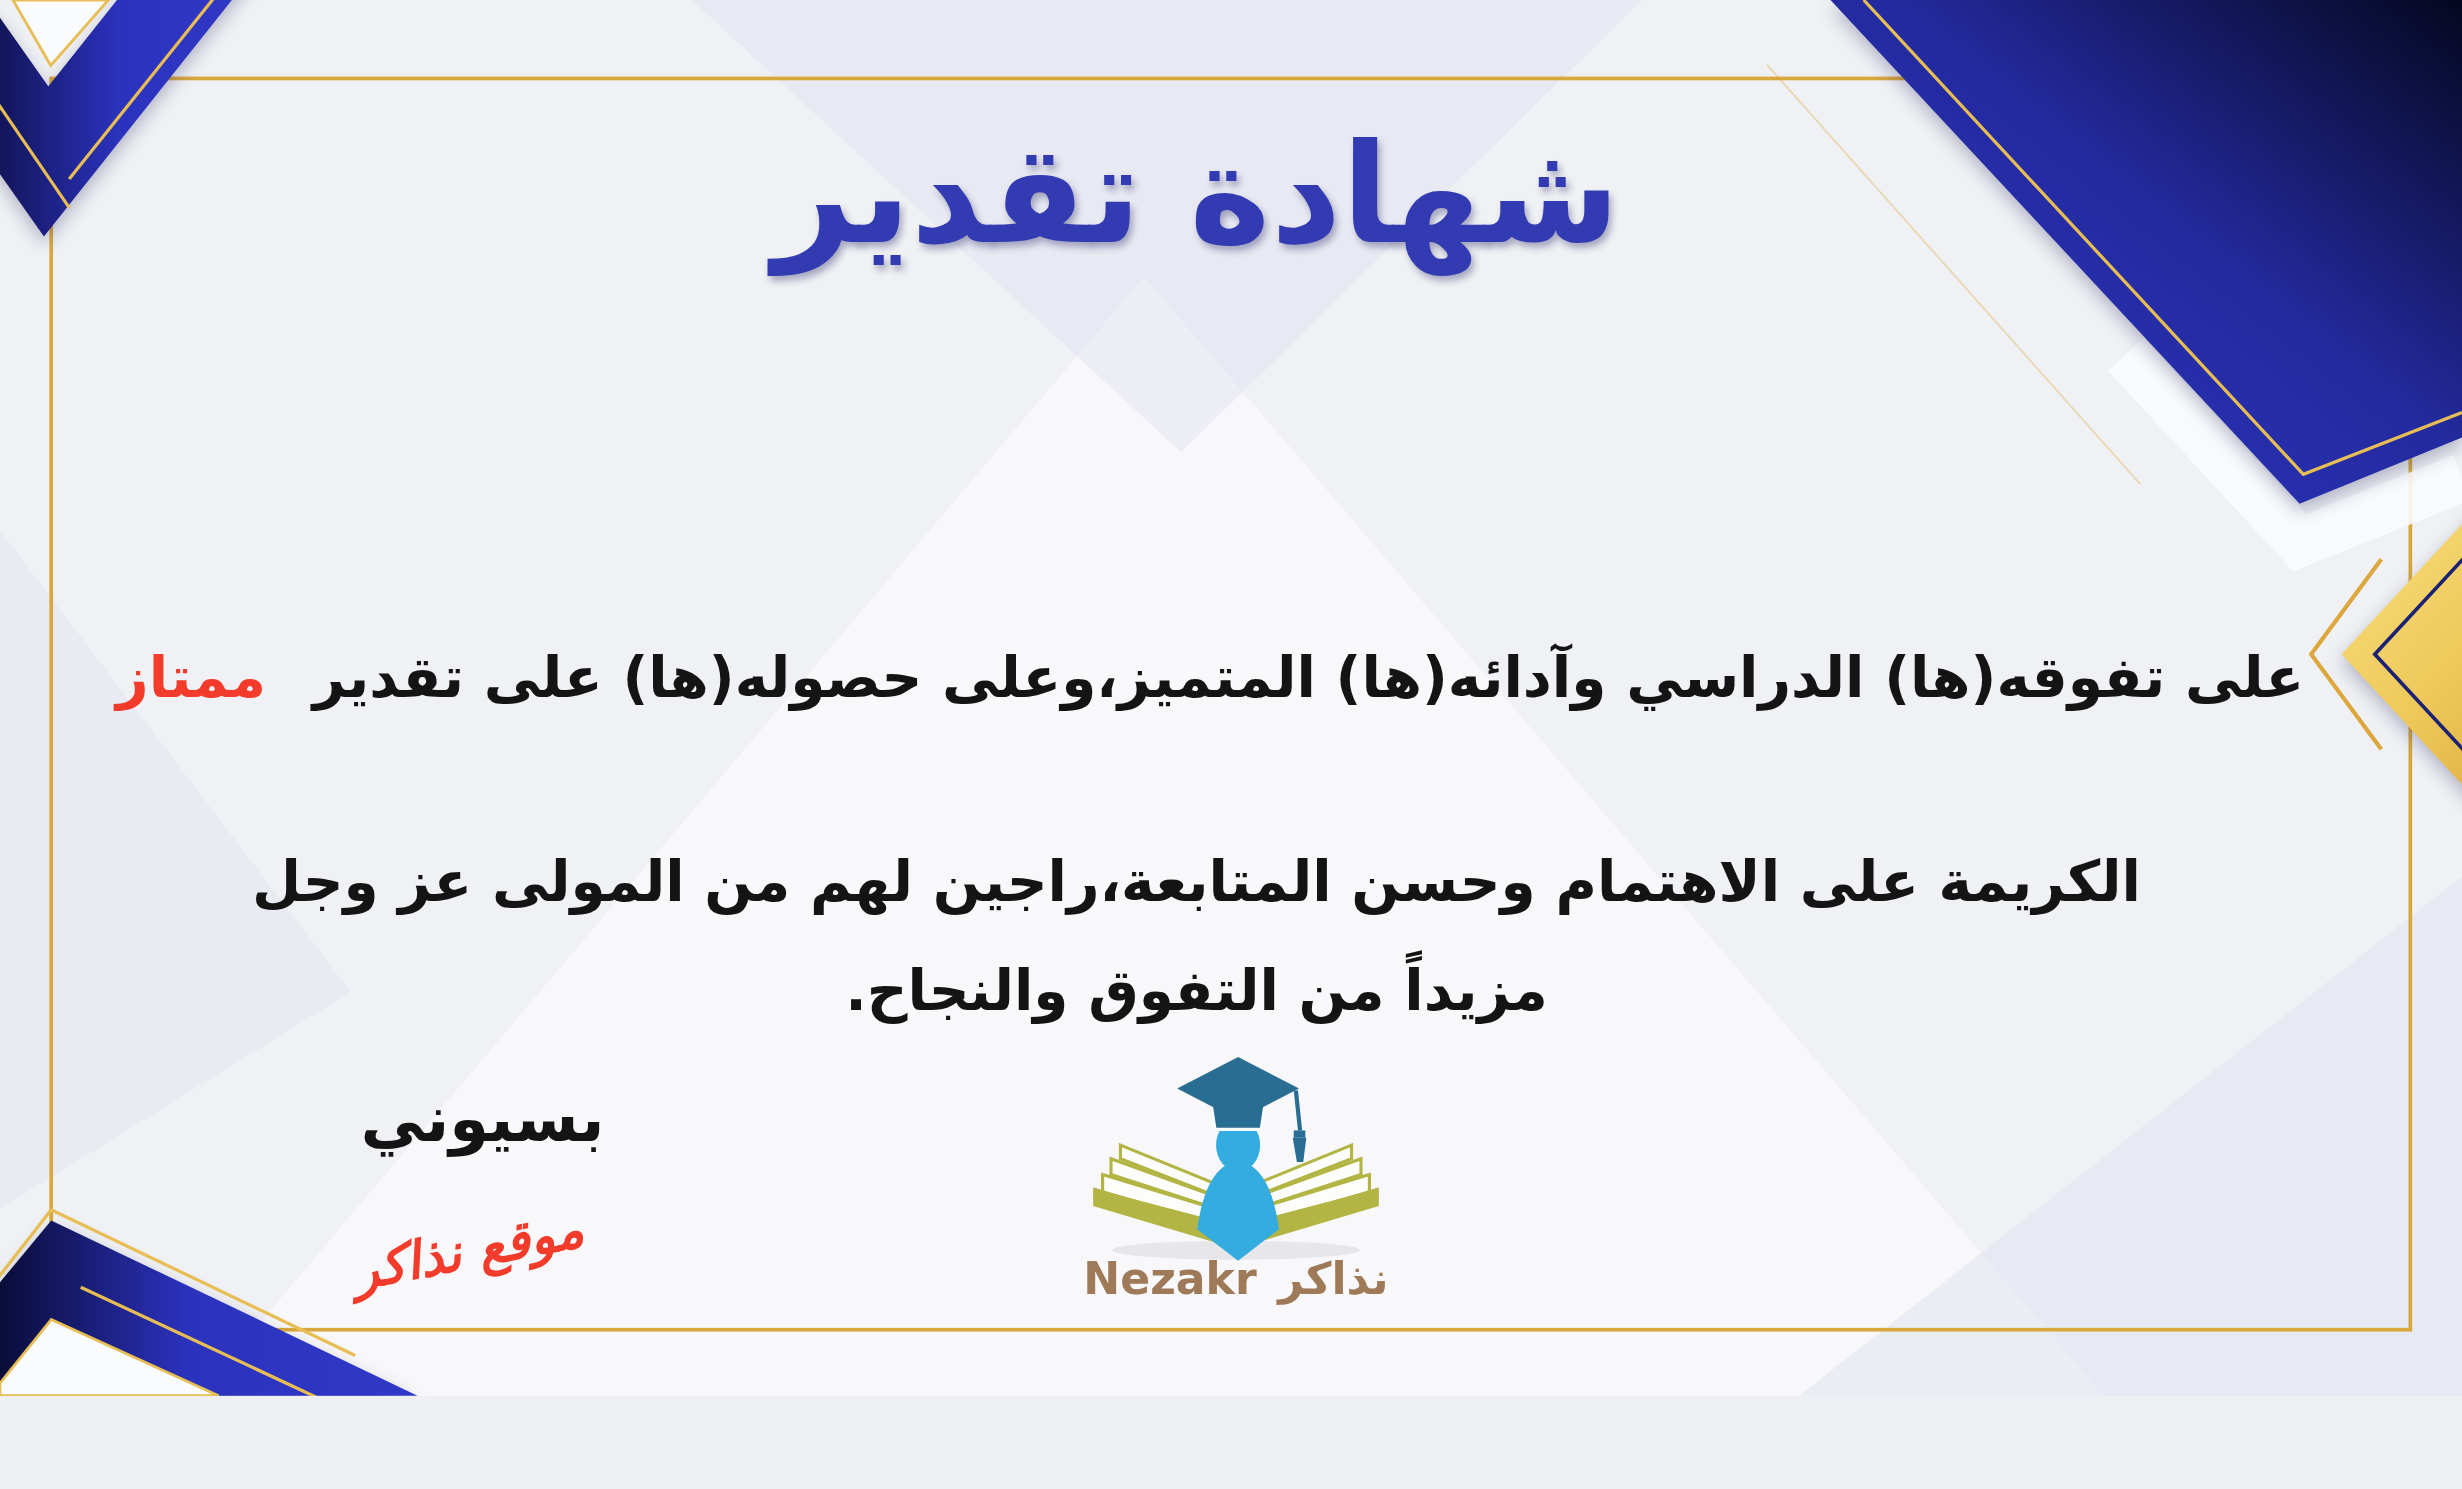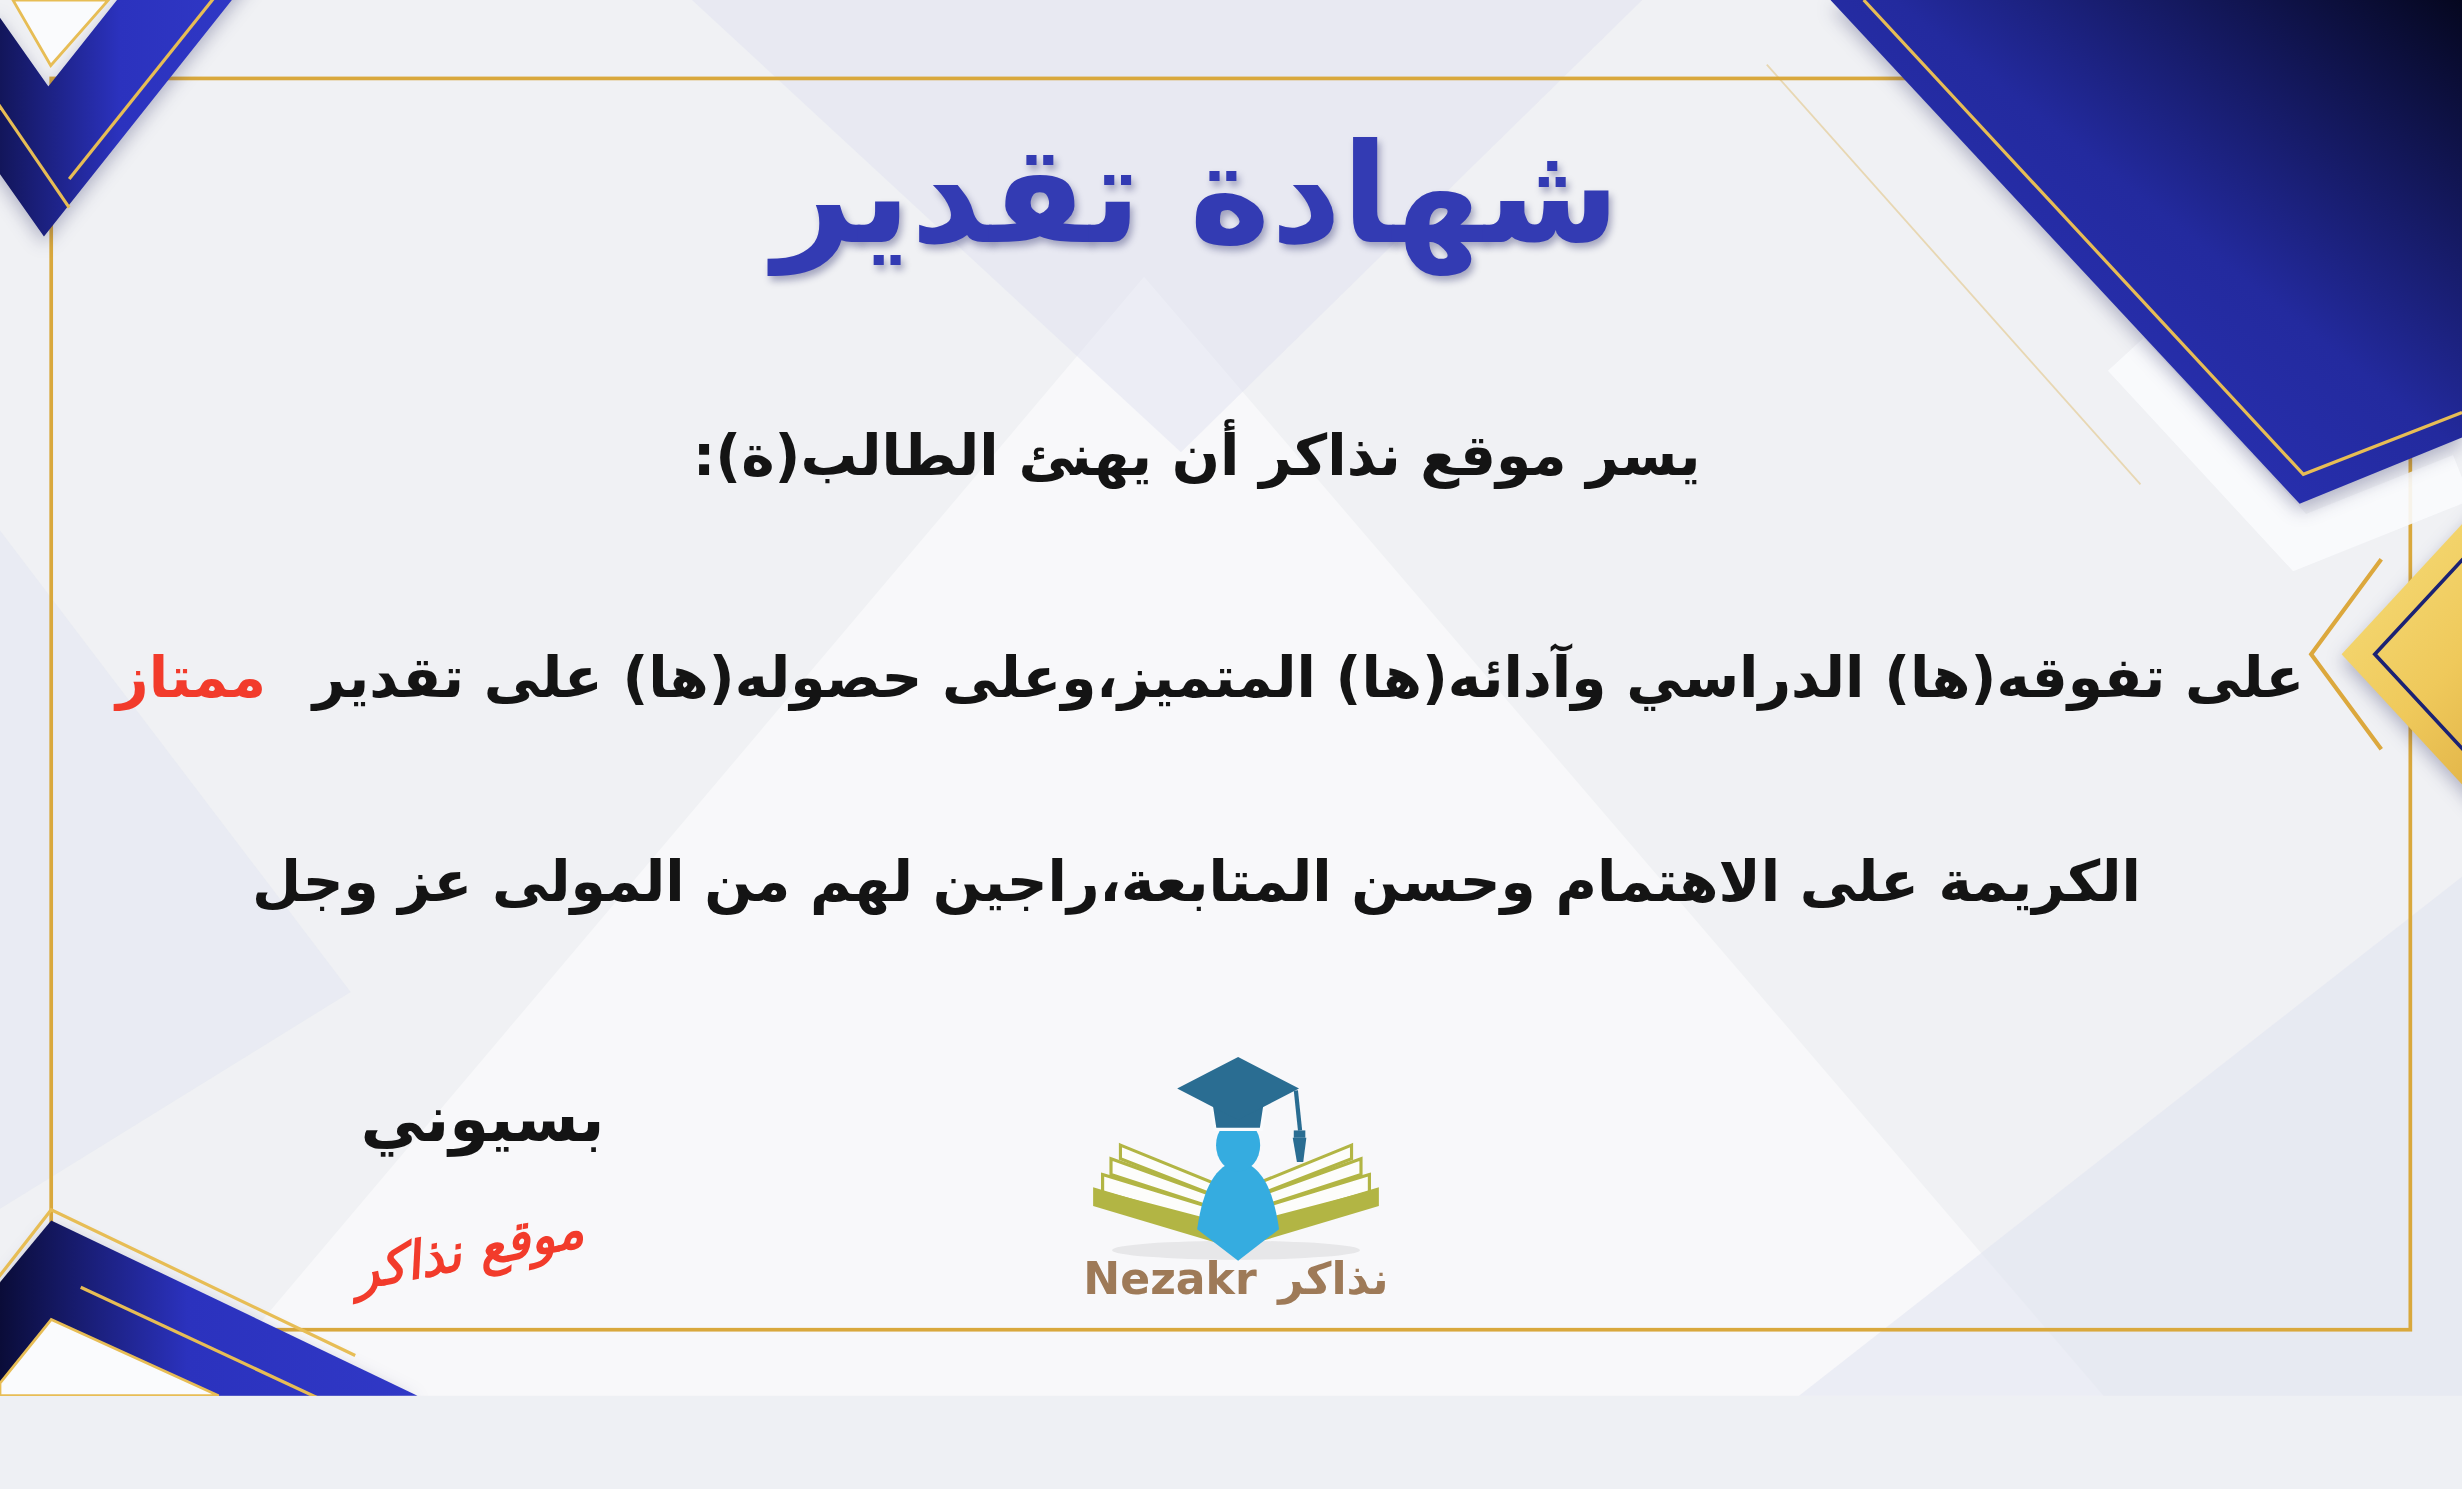--- a/index.html
+++ b/index.html
@@ -112,31 +112,31 @@
 
     <g>
       <polyline points="5162,1212 5010,1418 5162,1624" fill="none" stroke="#DCA83D" stroke-width="9"></polyline>
       <polygon class="sh" points="5076,1418 5400,1068 5724,1418 5400,1768" fill="url(#gGold)"></polygon>
       <polygon points="5148,1418 5400,1146 5652,1418 5400,1690" fill="none" stroke="#1B2274" stroke-width="8"></polygon>
     </g>
   </svg>
 
   <div class="txt title">شهادة تقدير</div>
 
-  <div class="txt l1">يسر موقع نذاكر أن يهنئ الطالب(ة):</div>
 
 
   <div class="txt l3">
     <span>على تفوقه(ها) الدراسي وآدائه(ها) المتميز،وعلى حصوله(ها) على تقدير</span>
     <span class="red sp">ممتاز</span>
   </div>
 
 
   <div class="txt l5">الكريمة على الاهتمام وحسن المتابعة،راجين لهم من المولى عز وجل</div>
 
+  <div class="txt l6">مزيداً من التفوق والنجاح.</div>
 
   <div class="txt sig-label">بسيوني</div>
   <div class="txt sig-script">موقع نذاكر</div>
 
   <svg class="logo" viewBox="0 0 300 250">
     <ellipse cx="150" cy="188" rx="118" ry="9" fill="#2A2A2A" opacity="0.08"></ellipse>
 
     <g stroke="#B2B544" stroke-width="3" fill="#FDFDFB">
       <polygon points="40,88 148,132 148,143 40,101"></polygon>
       <polygon points="31,101 148,143 148,154 31,116"></polygon>

